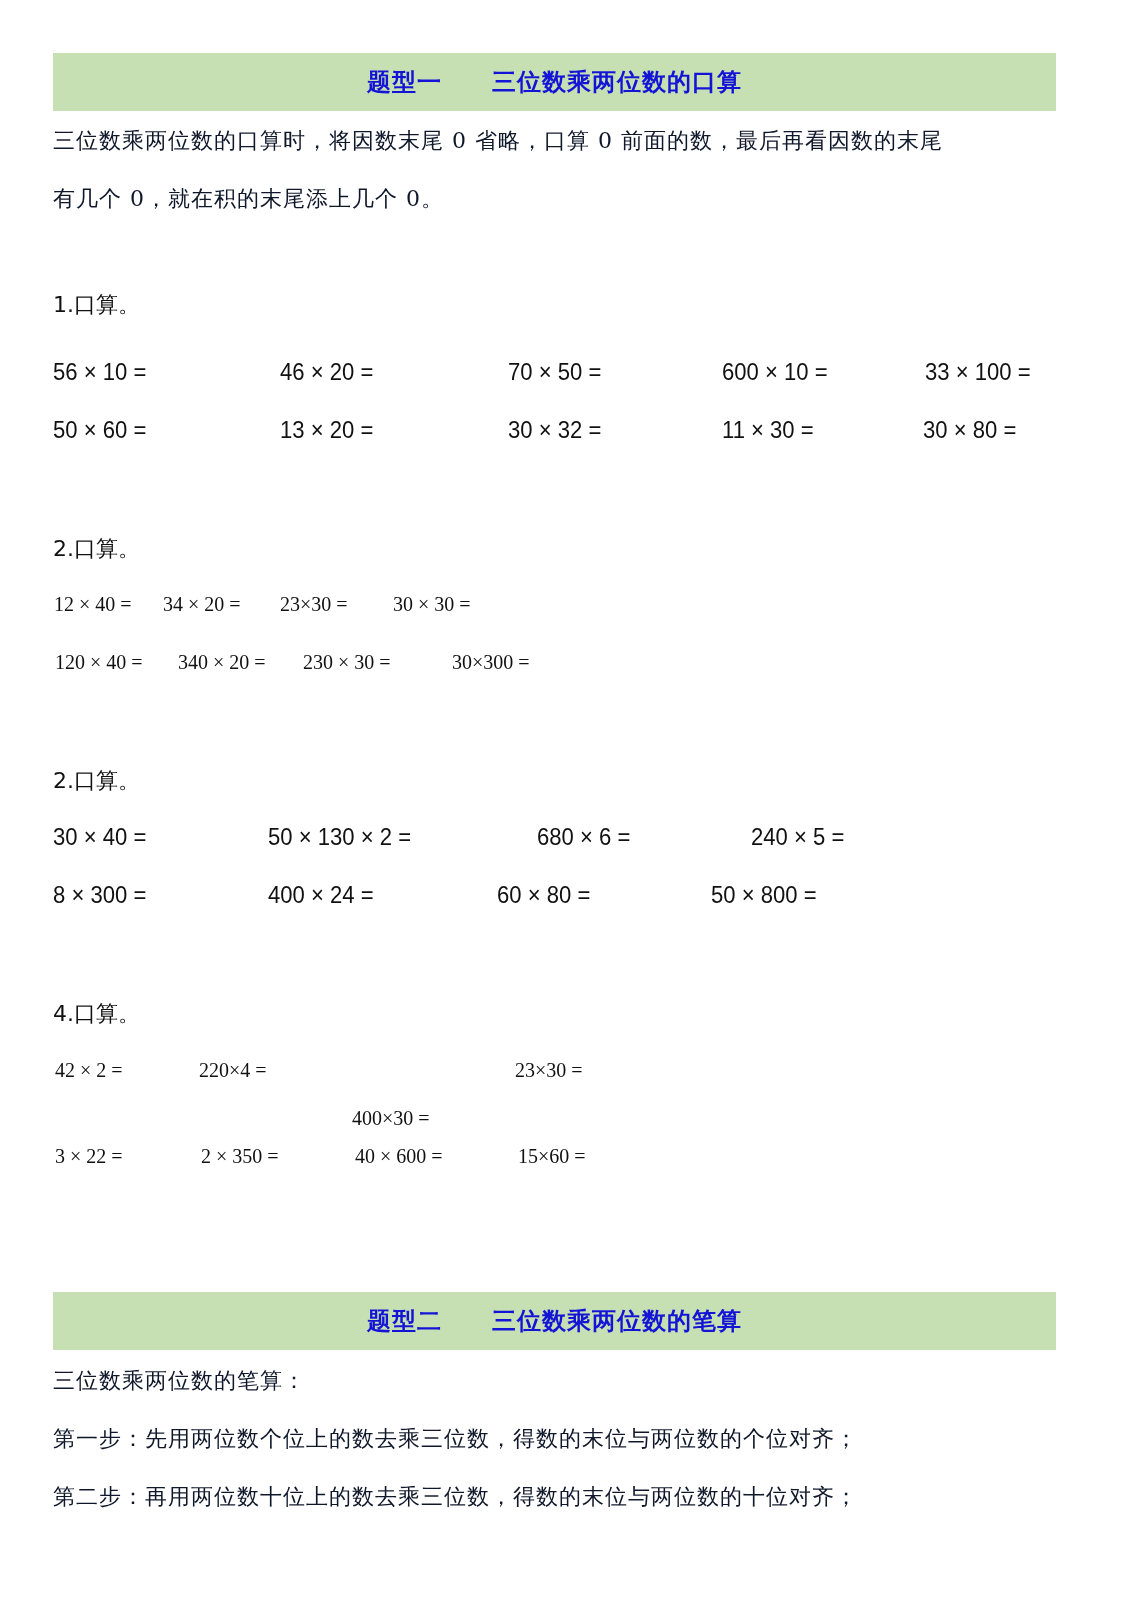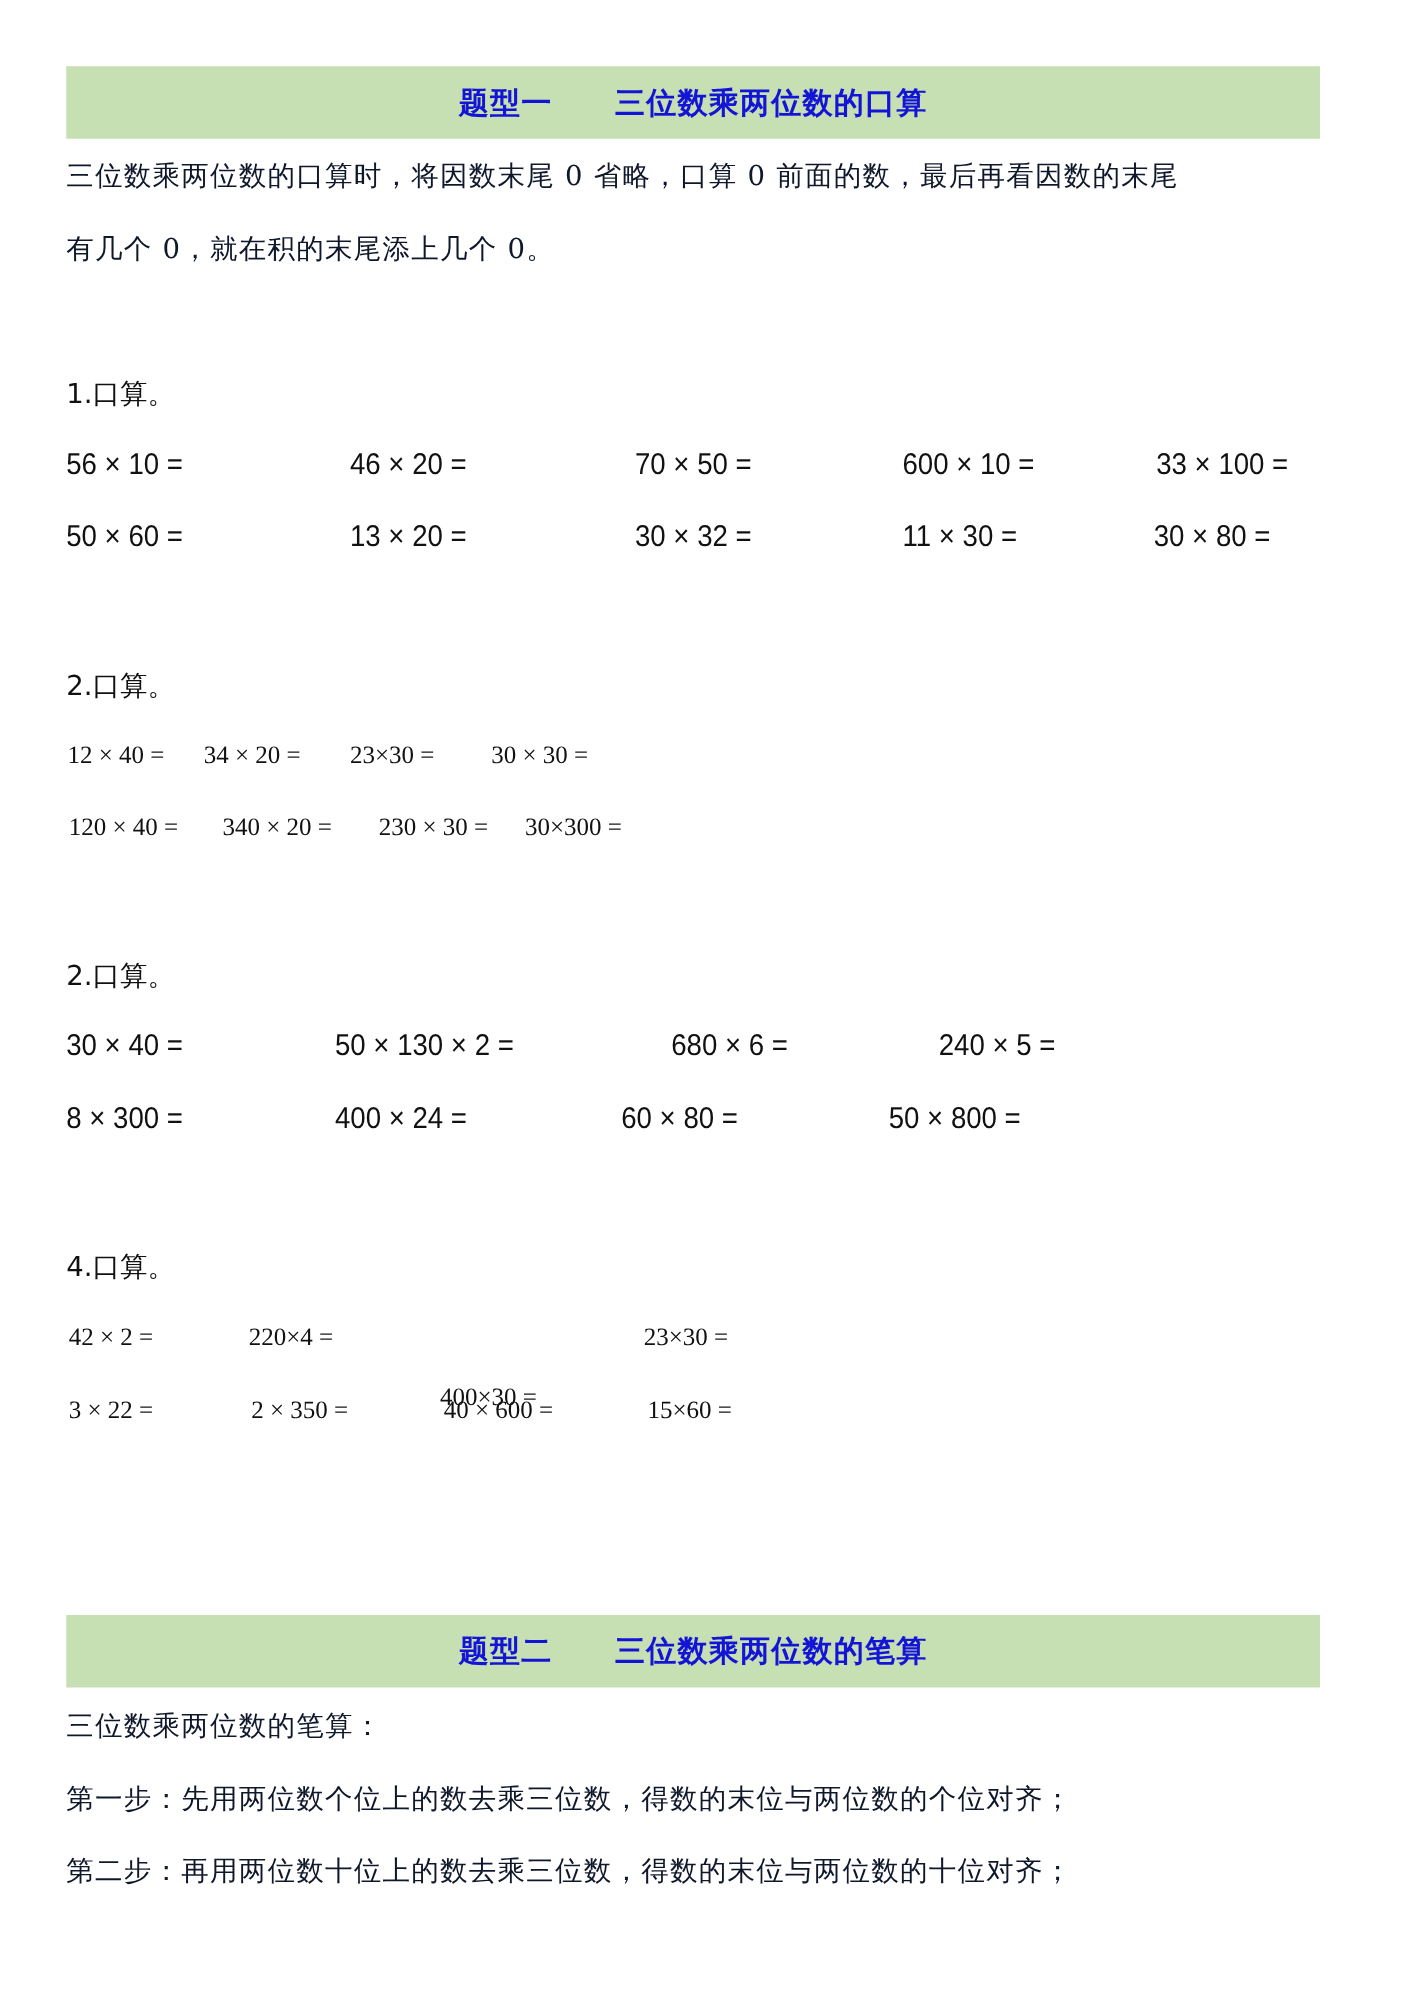--- a/index.html
+++ b/index.html
@@ -73,21 +73,21 @@
   </style>
 </head>
 <body>
 
 <div class="banner" style="top:53px;">
   <span class="banner-text">题型一　　三位数乘两位数的口算</span>
 </div>
 <div class="red-text" style="top:126px;">三位数乘两位数的口算时，将因数末尾 0 省略，口算 0 前面的数，最后再看因数的末尾</div>
 <div class="red-text" style="top:184px;">有几个 0，就在积的末尾添上几个 0。</div>
 
-<div class="q-heading" style="top:300px;">1.口算。</div>
+<div class="q-heading" style="top:290px;">1.口算。</div>
 <div class="row" style="top:358px;">
   <span class="expr sans-lg" style="left:53px;">56 × 10 =</span>
   <span class="expr sans-lg" style="left:280px;">46 × 20 =</span>
   <span class="expr sans-lg" style="left:508px;">70 × 50 =</span>
   <span class="expr sans-lg" style="left:722px;">600 × 10 =</span>
   <span class="expr sans-lg" style="left:925px;">33 × 100 =</span>
 </div>
 <div class="row" style="top:416px;">
   <span class="expr sans-lg" style="left:53px;">50 × 60 =</span>
   <span class="expr sans-lg" style="left:280px;">13 × 20 =</span>
@@ -100,21 +100,21 @@
 <div class="row" style="top:593px;">
   <span class="expr serif-sm" style="left:54px;">12 × 40 =</span>
   <span class="expr serif-sm" style="left:163px;">34 × 20 =</span>
   <span class="expr serif-sm" style="left:280px;">23×30 =</span>
   <span class="expr serif-sm" style="left:393px;">30 × 30 =</span>
 </div>
 <div class="row" style="top:651px;">
   <span class="expr serif-sm" style="left:55px;">120 × 40 =</span>
   <span class="expr serif-sm" style="left:178px;">340 × 20 =</span>
   <span class="expr serif-sm" style="left:303px;">230 × 30 =</span>
-  <span class="expr serif-sm" style="left:420px;">30×300 =</span>
+  <span class="expr serif-sm" style="left:452px;">30×300 =</span>
 </div>
 
 <div class="q-heading" style="top:766px;">2.口算。</div>
 <div class="row" style="top:823px;">
   <span class="expr sans-lg" style="left:53px;">30 × 40 =</span>
   <span class="expr sans-lg" style="left:268px;">50 × 130 × 2 =</span>
   <span class="expr sans-lg" style="left:537px;">680 × 6 =</span>
   <span class="expr sans-lg" style="left:751px;">240 × 5 =</span>
 </div>
 <div class="row" style="top:881px;">
@@ -124,21 +124,21 @@
   <span class="expr sans-lg" style="left:711px;">50 × 800 =</span>
 </div>
 
 <div class="q-heading" style="top:999px;">4.口算。</div>
 <div class="row" style="top:1059px;">
   <span class="expr serif-sm" style="left:55px;">42 × 2 =</span>
   <span class="expr serif-sm" style="left:199px;">220×4 =</span>
   <span class="expr serif-sm" style="left:352px;margin-top:48px;">400×30 =</span>
   <span class="expr serif-sm" style="left:515px;">23×30 =</span>
 </div>
-<div class="row" style="top:1117px;">
+<div class="row" style="top:1145px;">
   <span class="expr serif-sm" style="left:55px;">3 × 22 =</span>
   <span class="expr serif-sm" style="left:201px;">2 × 350 =</span>
   <span class="expr serif-sm" style="left:355px;">40 × 600 =</span>
   <span class="expr serif-sm" style="left:518px;">15×60 =</span>
 </div>
 
 <div class="banner" style="top:1292px;">
   <span class="banner-text">题型二　　三位数乘两位数的笔算</span>
 </div>
 <div class="red-text" style="top:1366px;">三位数乘两位数的笔算：</div>

